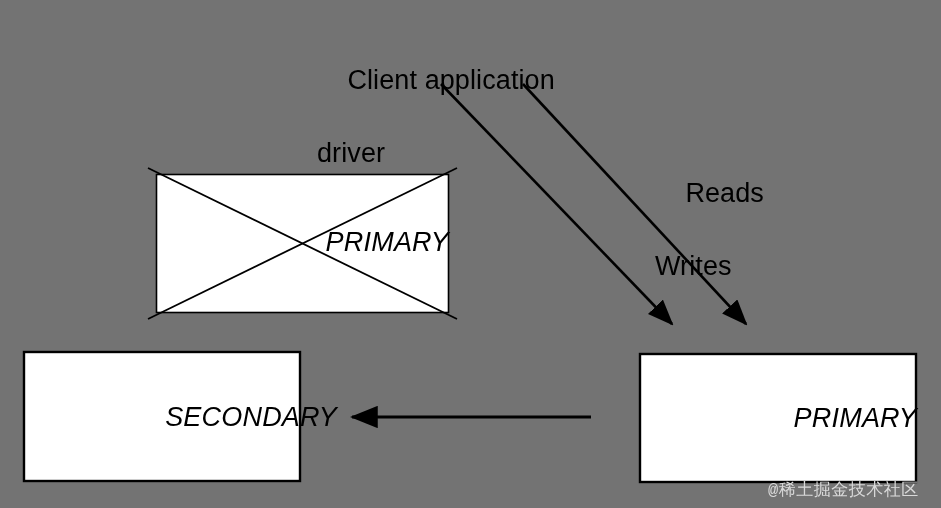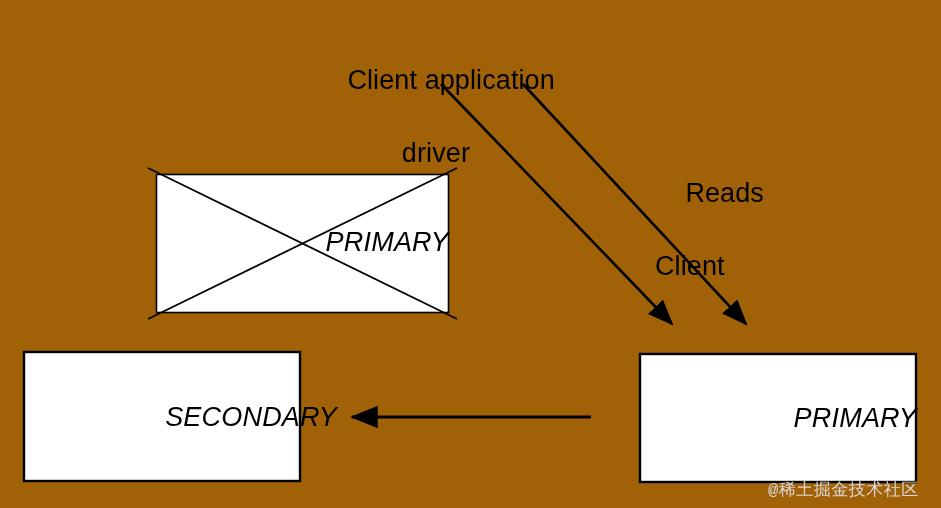--- a/index.html
+++ b/index.html
@@ -7,21 +7,21 @@
     padding: 0;
     background: #ffffff;
   }
   body {
     font-family: "Liberation Sans", sans-serif;
   }
   #canvas {
     position: relative;
     width: 941px;
     height: 508px;
-    background: #a16207;
+    background: #737373;
     overflow: hidden;
   }
   .svg-layer {
     position: absolute;
     left: 0;
     top: 0;
     width: 941px;
     height: 508px;
   }
   .label {
@@ -44,21 +44,20 @@
     font-style: italic;
   }
   #client-driver-label {
     left: 317px;
     top: 26px;
     font-size: 27px;
     letter-spacing: 0.1px;
   }
   #client-driver-label .line2 {
     display: block;
-    text-align: center;
   }
   #ops-label {
     left: 655px;
     top: 139px;
     font-size: 27px;
     letter-spacing: 0.1px;
   }
   #ops-label .line2 {
     display: block;
   }
@@ -117,21 +116,21 @@
     <line x1="591" y1="417" x2="352" y2="417" stroke="#000000" stroke-width="2.8" marker-end="url(#arrowhead)"></line>
   </svg>
 
   <div class="label" id="client-driver-label">
     <span>Client application</span>
     <span class="line2">driver</span>
   </div>
 
   <div class="label" id="ops-label">
     <span>Reads</span>
-    <span class="line2">Client</span>
+    <span class="line2">Writes</span>
   </div>
 
   <div class="node-label" id="failed-primary-label">PRIMARY</div>
 
   <div class="node-label" id="secondary-label">SECONDARY</div>
 
   <div class="node-label" id="primary-label">PRIMARY</div>
 
   <div id="watermark">@稀土掘金技术社区</div>
 

